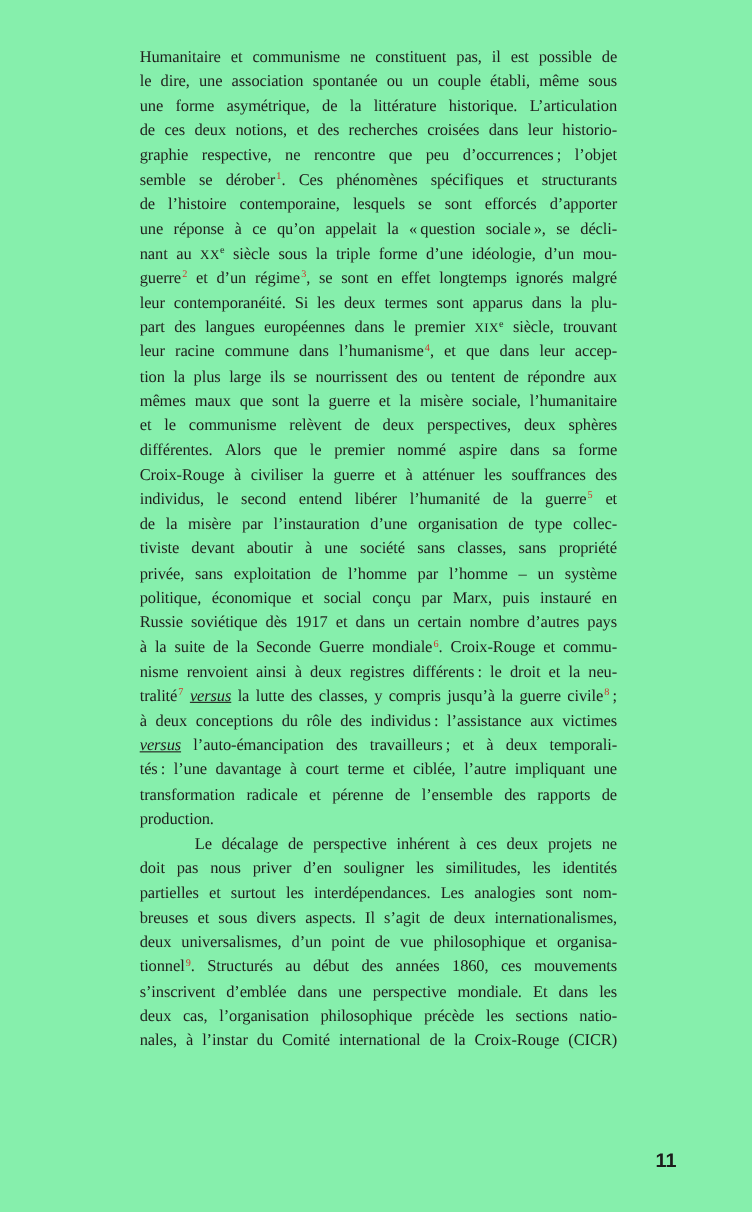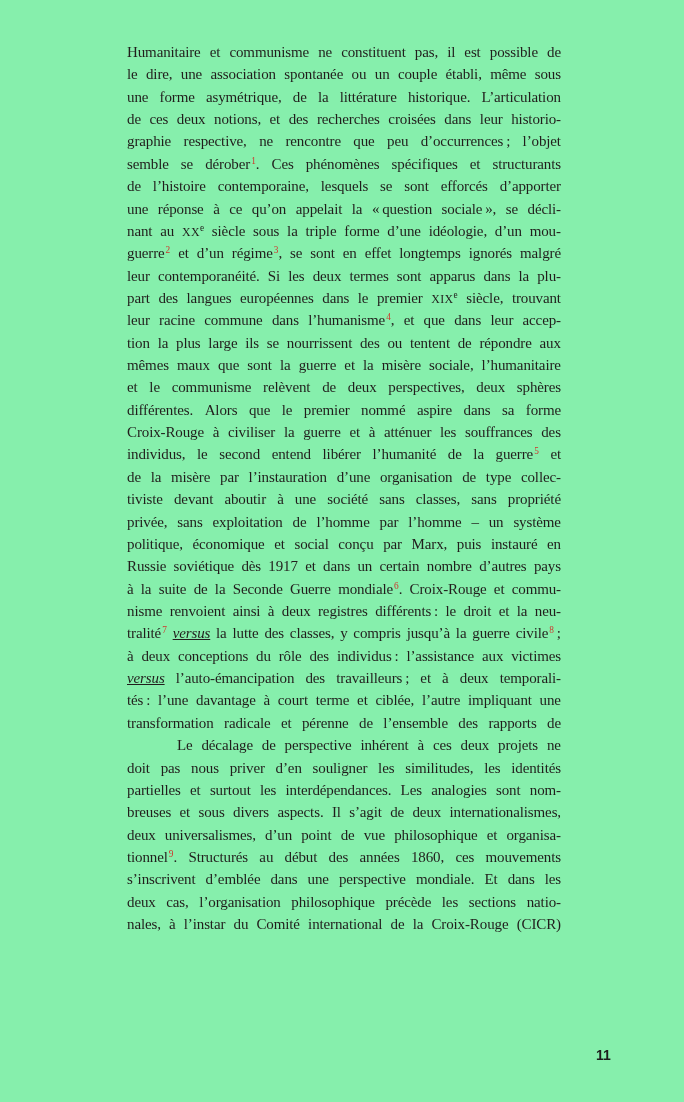--- a/index.html
+++ b/index.html
@@ -51,21 +51,21 @@
     font-size:11.5px;
     letter-spacing:0.15px;
     color:#1c1c1c;
     line-height:13px;
   }
   .page-number{
     position:absolute;
     left:596px;top:1045px;
     font-family:"Liberation Sans","DejaVu Sans",sans-serif;
     font-weight:700;
-    font-size:14px;
+    font-size:18px;
     color:#1c1c1c;
     line-height:20px;
   }
 </style>
 </head>
 <body>
 
 <div class="page" style="background: #86efac;">
   <div class="body-text" style="color: rgb(33, 30, 28);">
       <div class="line">
@@ -440,20 +440,23 @@
         <span class="w"><span>transformation</span></span>
         <span class="w"><span>radicale</span></span>
         <span class="w"><span>et</span></span>
         <span class="w"><span>pérenne</span></span>
         <span class="w"><span>de</span></span>
         <span class="w"><span>l’ensemble</span></span>
         <span class="w"><span>des</span></span>
         <span class="w"><span>rapports</span></span>
         <span class="w"><span>de</span></span>
       </div>
+      <div class="line last">
+        <span class="w"><span>production.</span></span>
+      </div>
       <div class="line indent">
         <span class="w"><span>Le</span></span>
         <span class="w"><span>décalage</span></span>
         <span class="w"><span>de</span></span>
         <span class="w"><span>perspective</span></span>
         <span class="w"><span>inhérent</span></span>
         <span class="w"><span>à</span></span>
         <span class="w"><span>ces</span></span>
         <span class="w"><span>deux</span></span>
         <span class="w"><span>projets</span></span>

